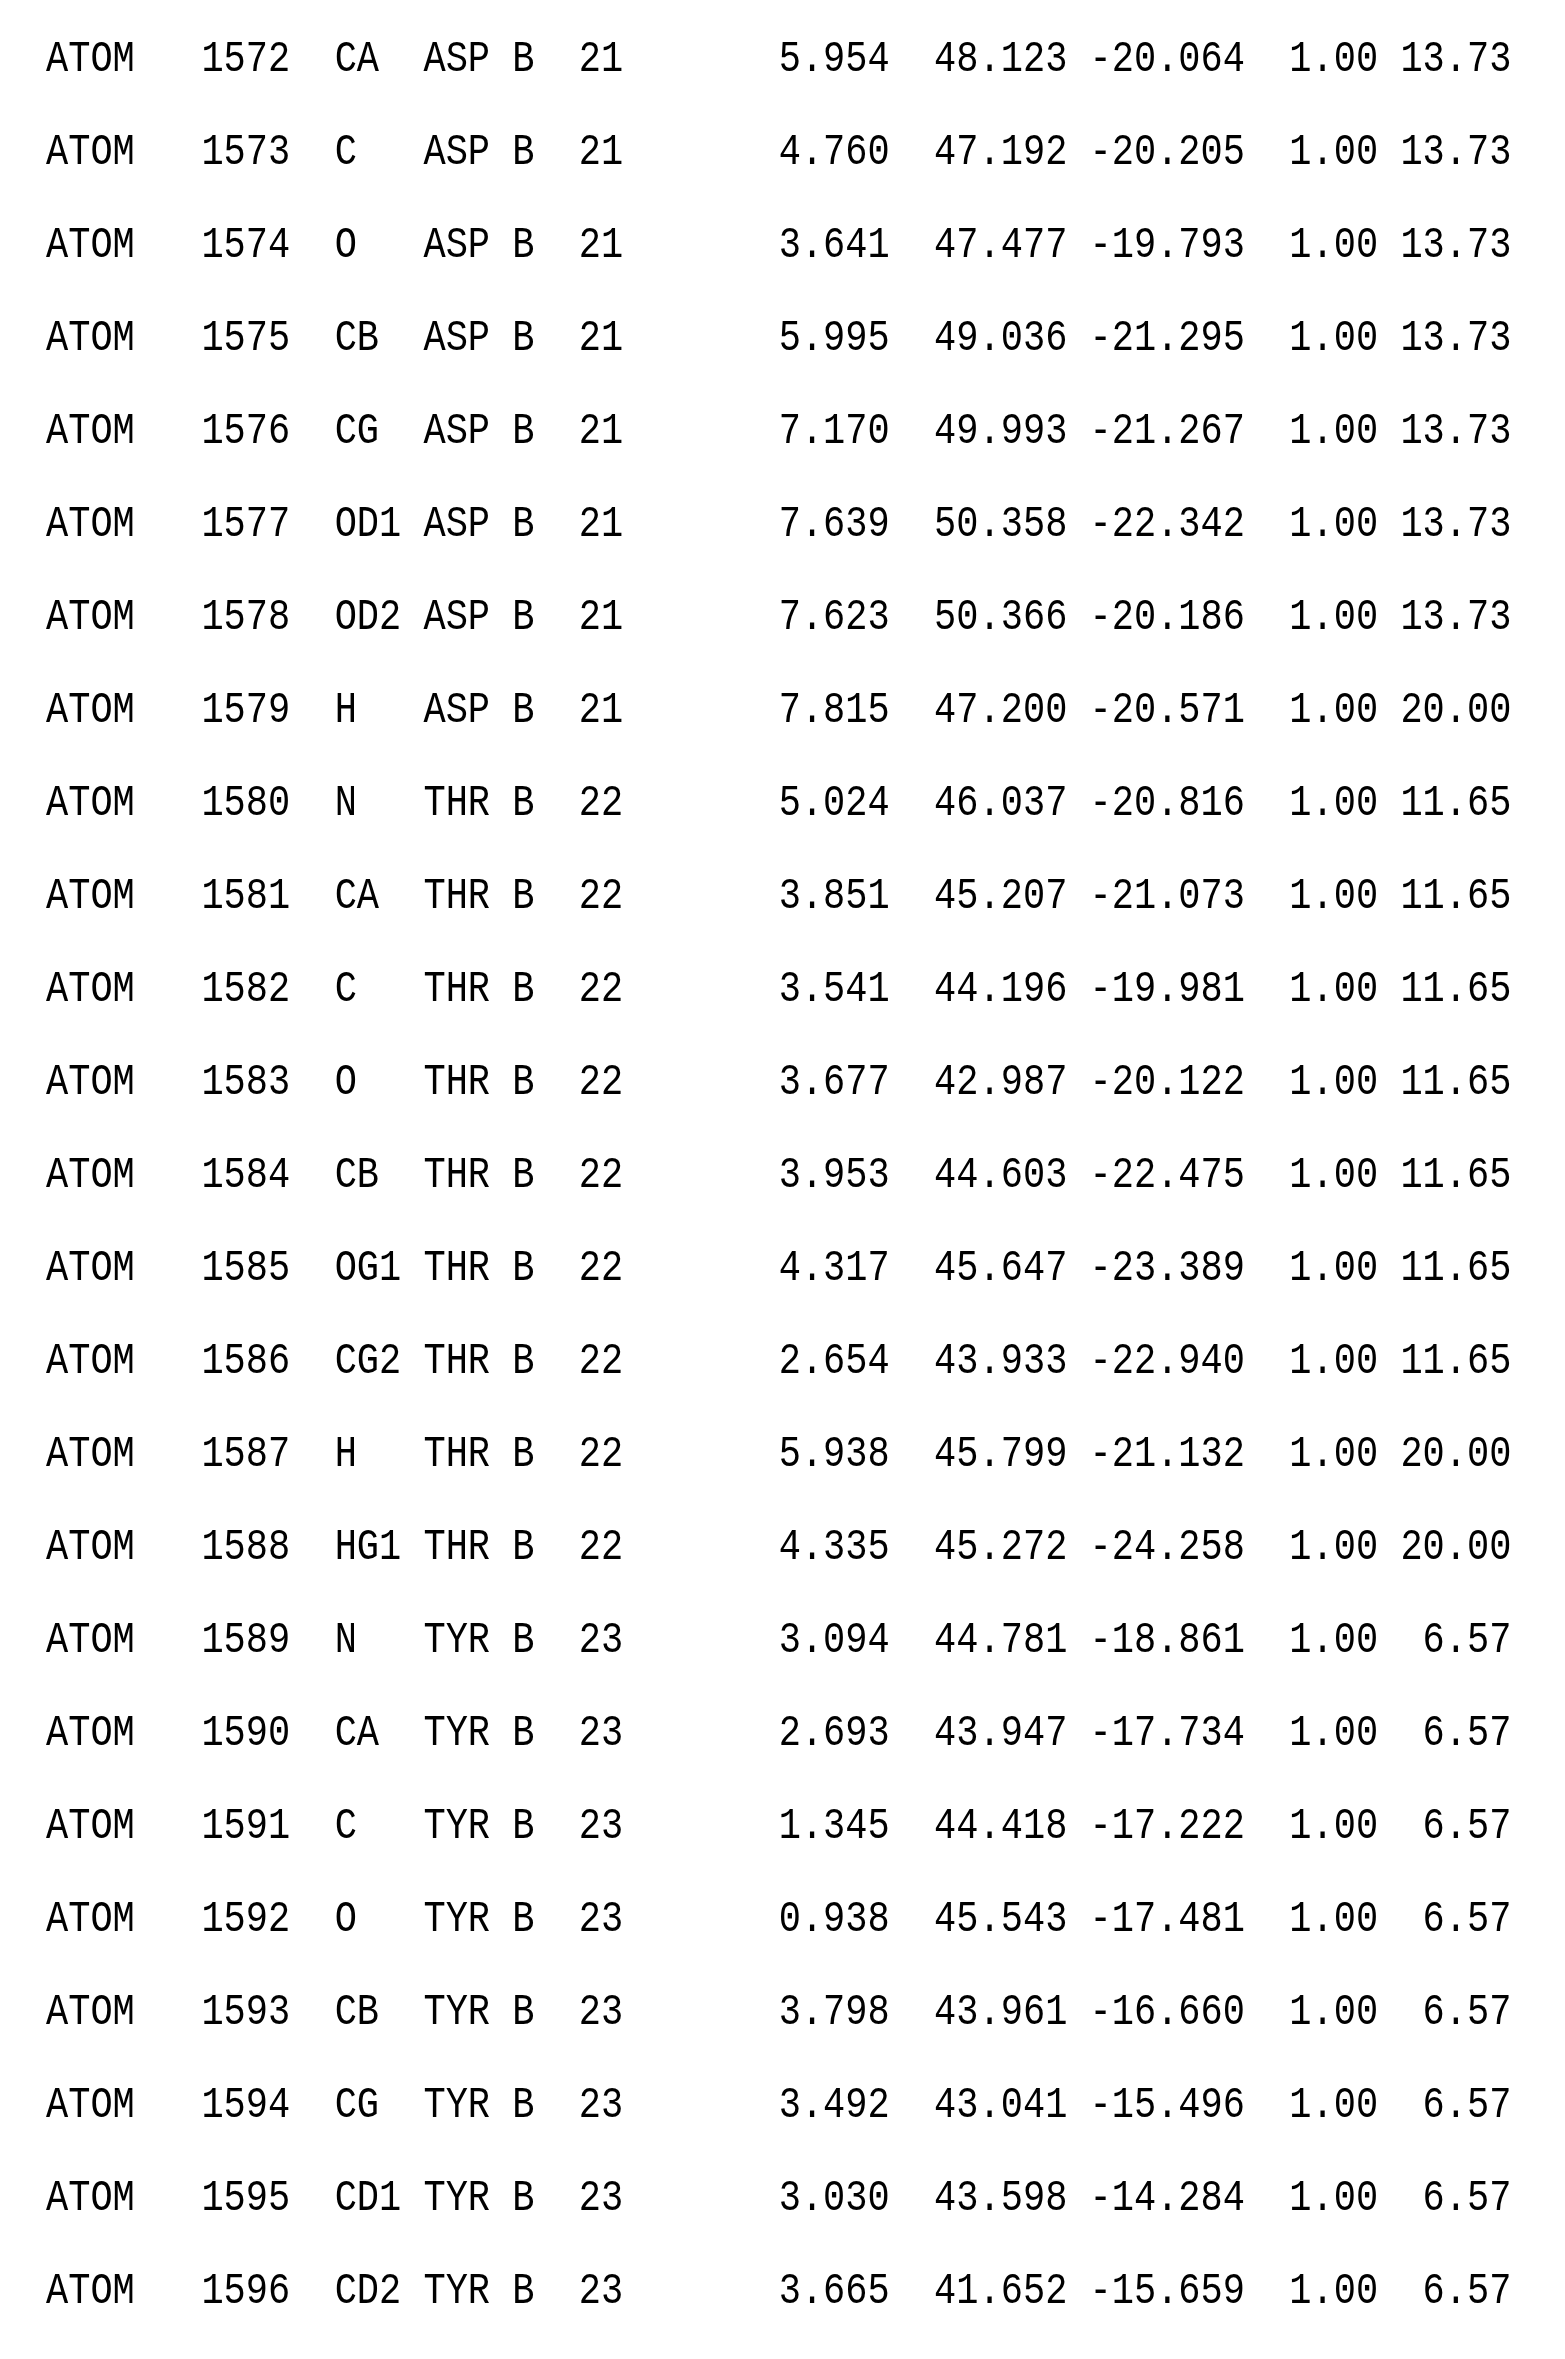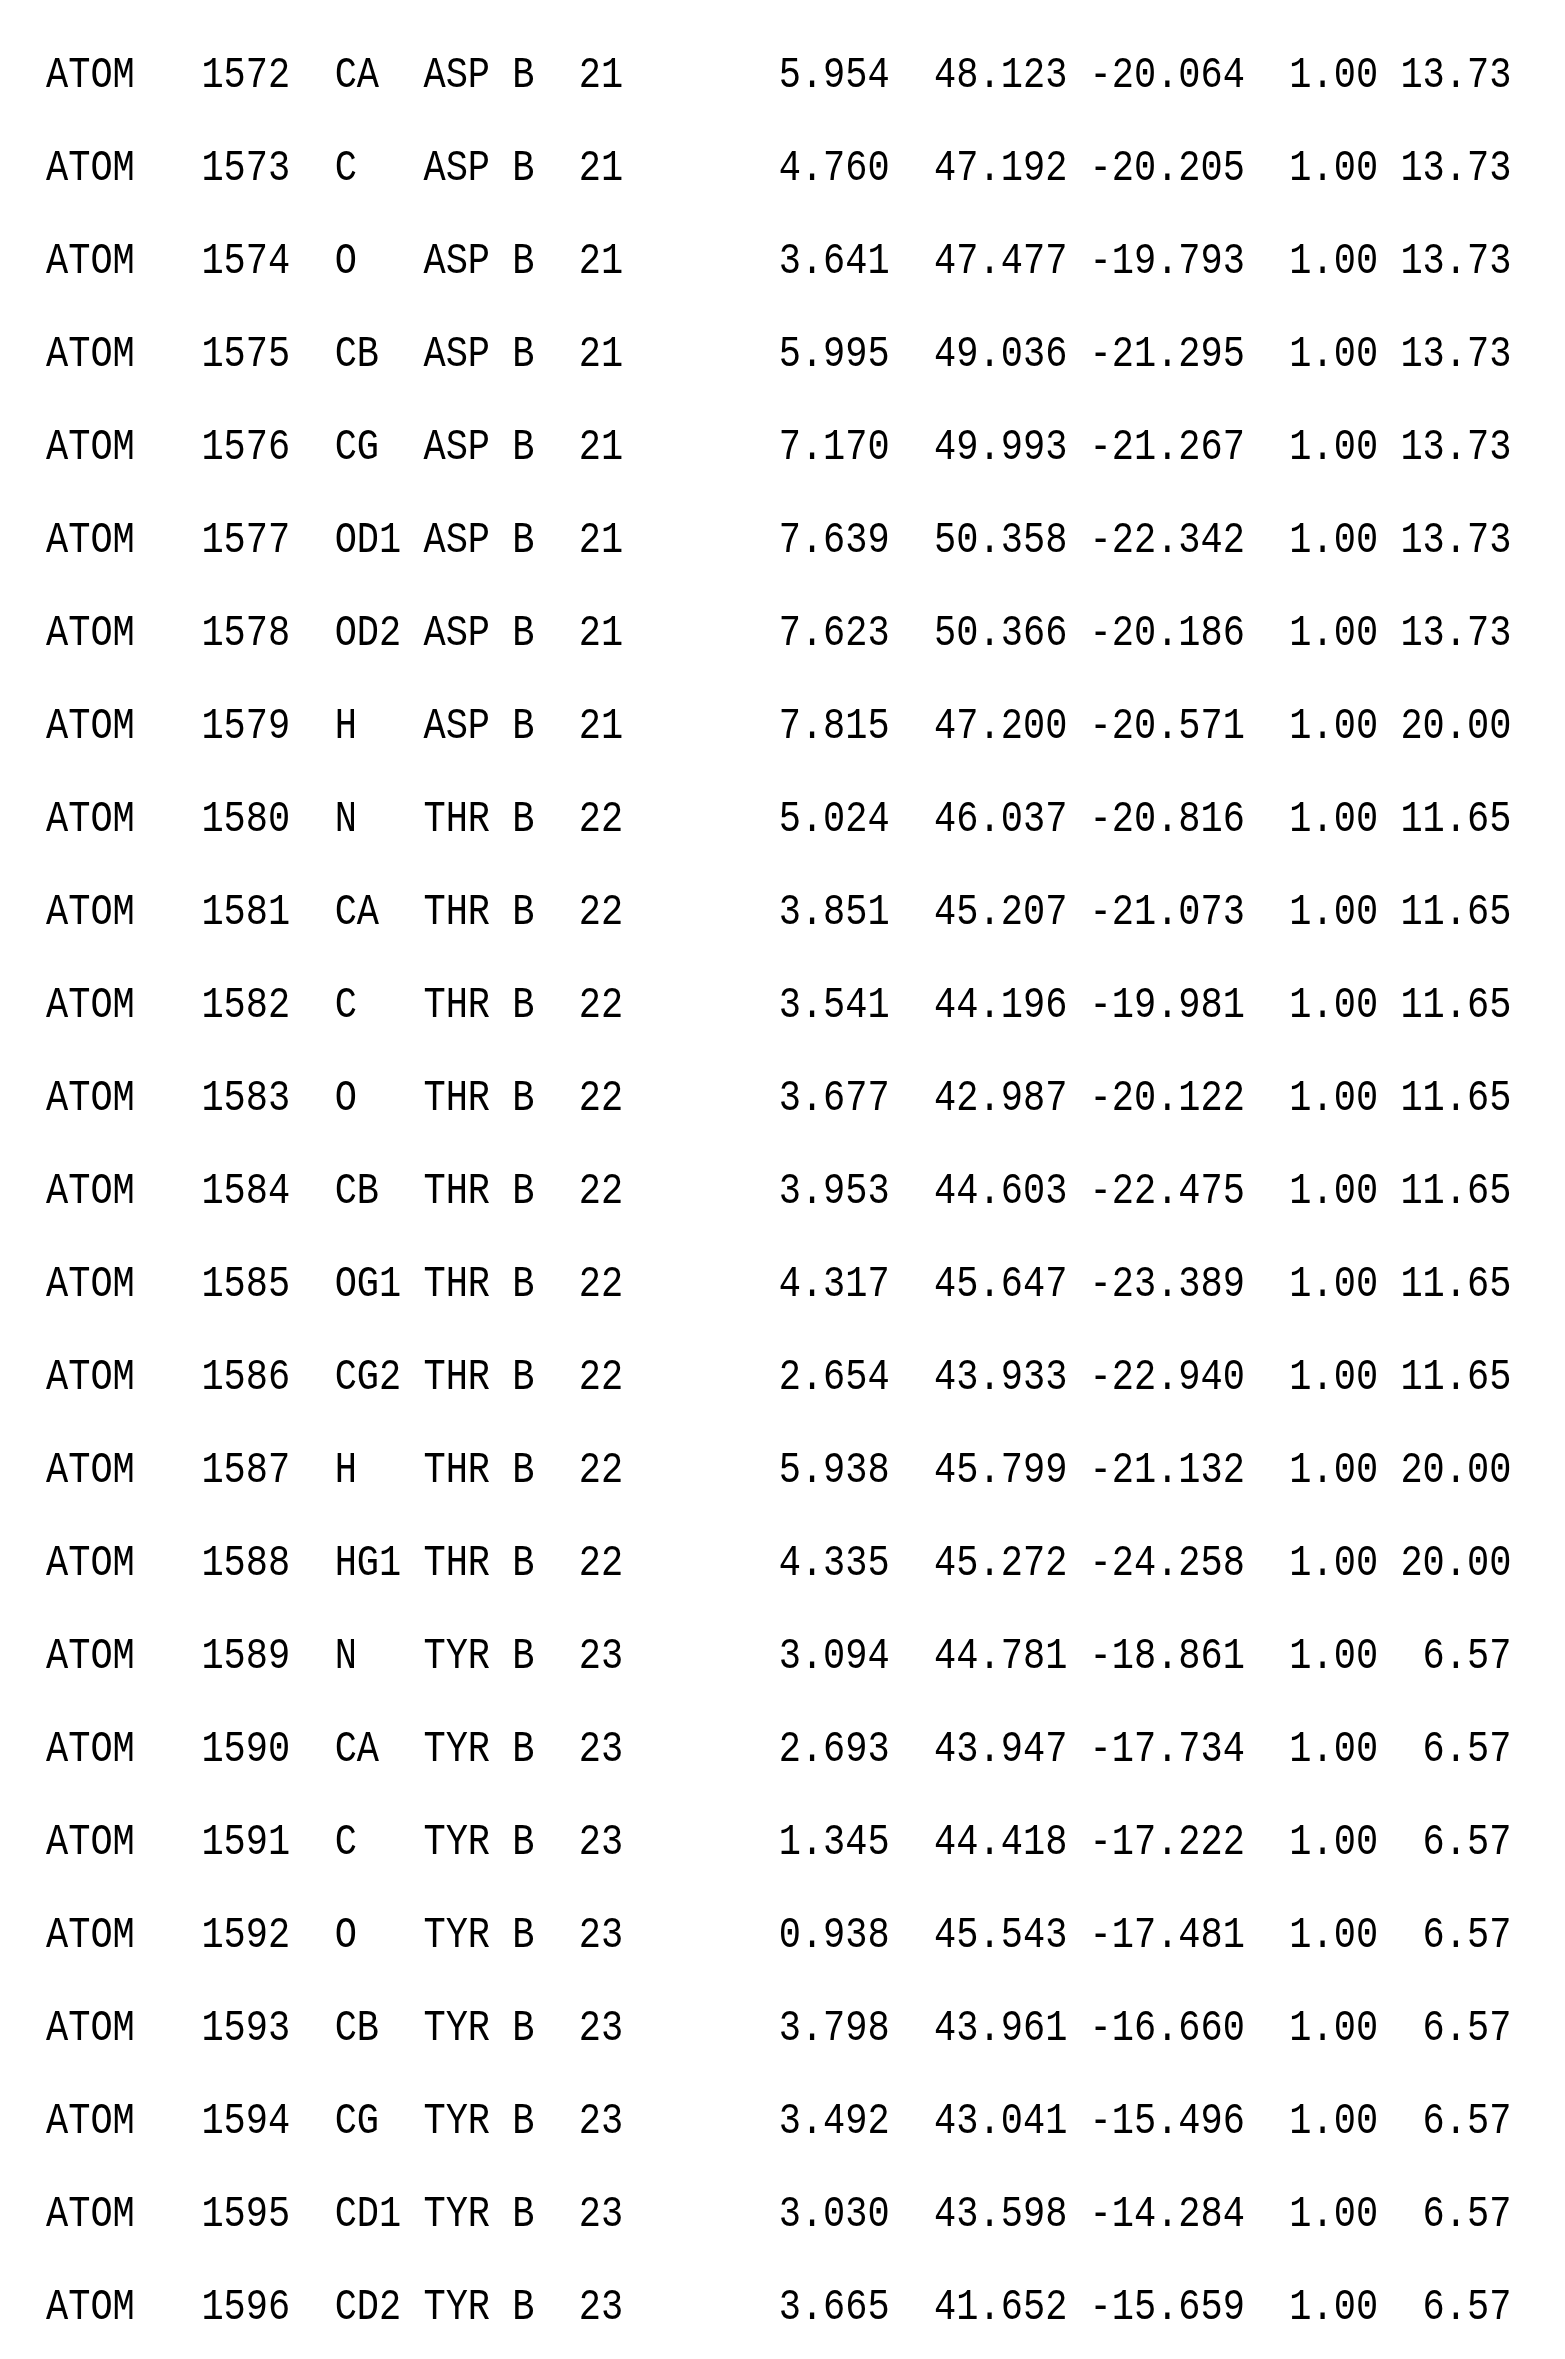--- a/index.html
+++ b/index.html
@@ -9,21 +9,21 @@
   }
   body {
     width: 1565px;
     height: 2359px;
     overflow: hidden;
   }
   .page {
     box-sizing: border-box;
     width: 1565px;
     height: 2359px;
-    padding: 29px 0 0 46px;
+    padding: 13px 0 0 46px;
     font-family: "Liberation Mono", "DejaVu Sans Mono", monospace;
     font-size: 37px;
     color: #000000;
     background: #ffffff;
   }
   .atom-row {
     height: 93px;
     line-height: 93px;
     white-space: pre;
     transform: scaleY(1.22);

